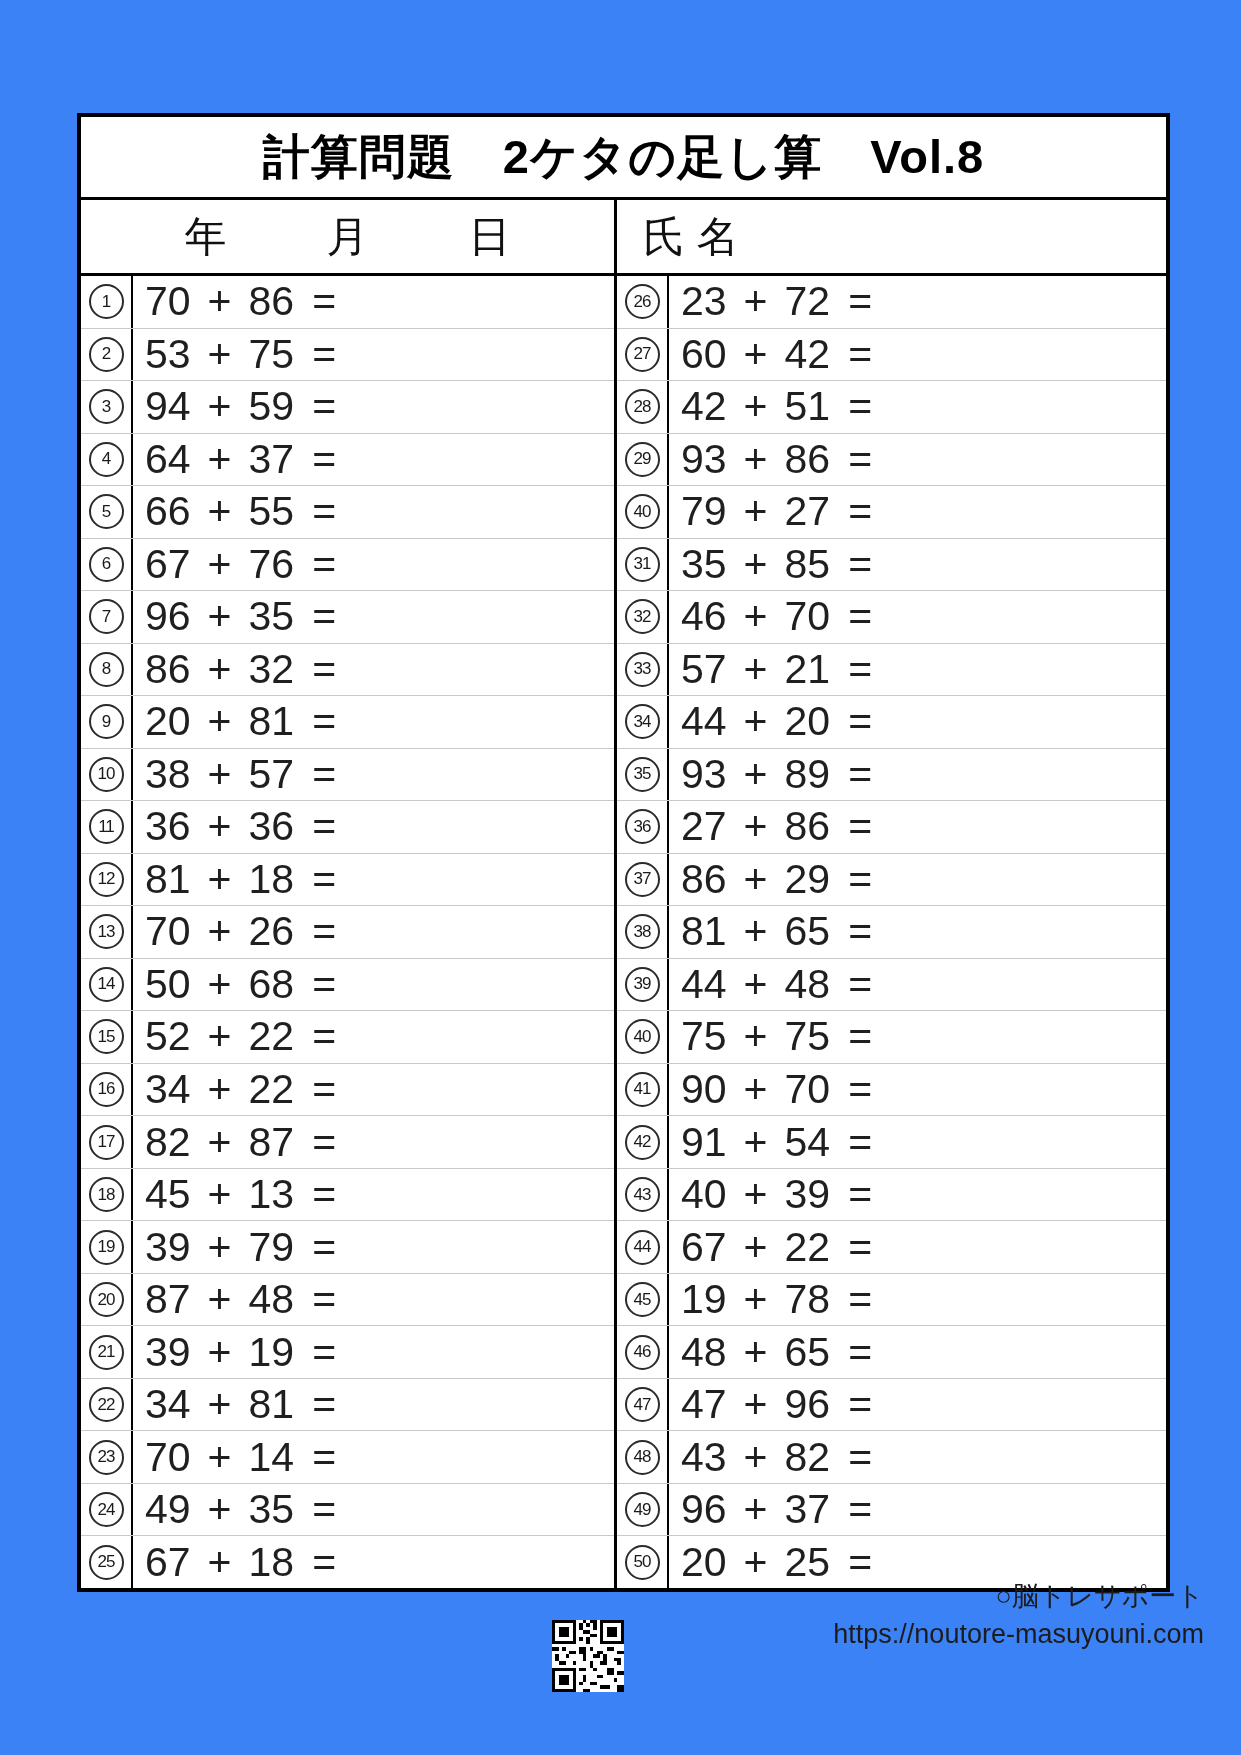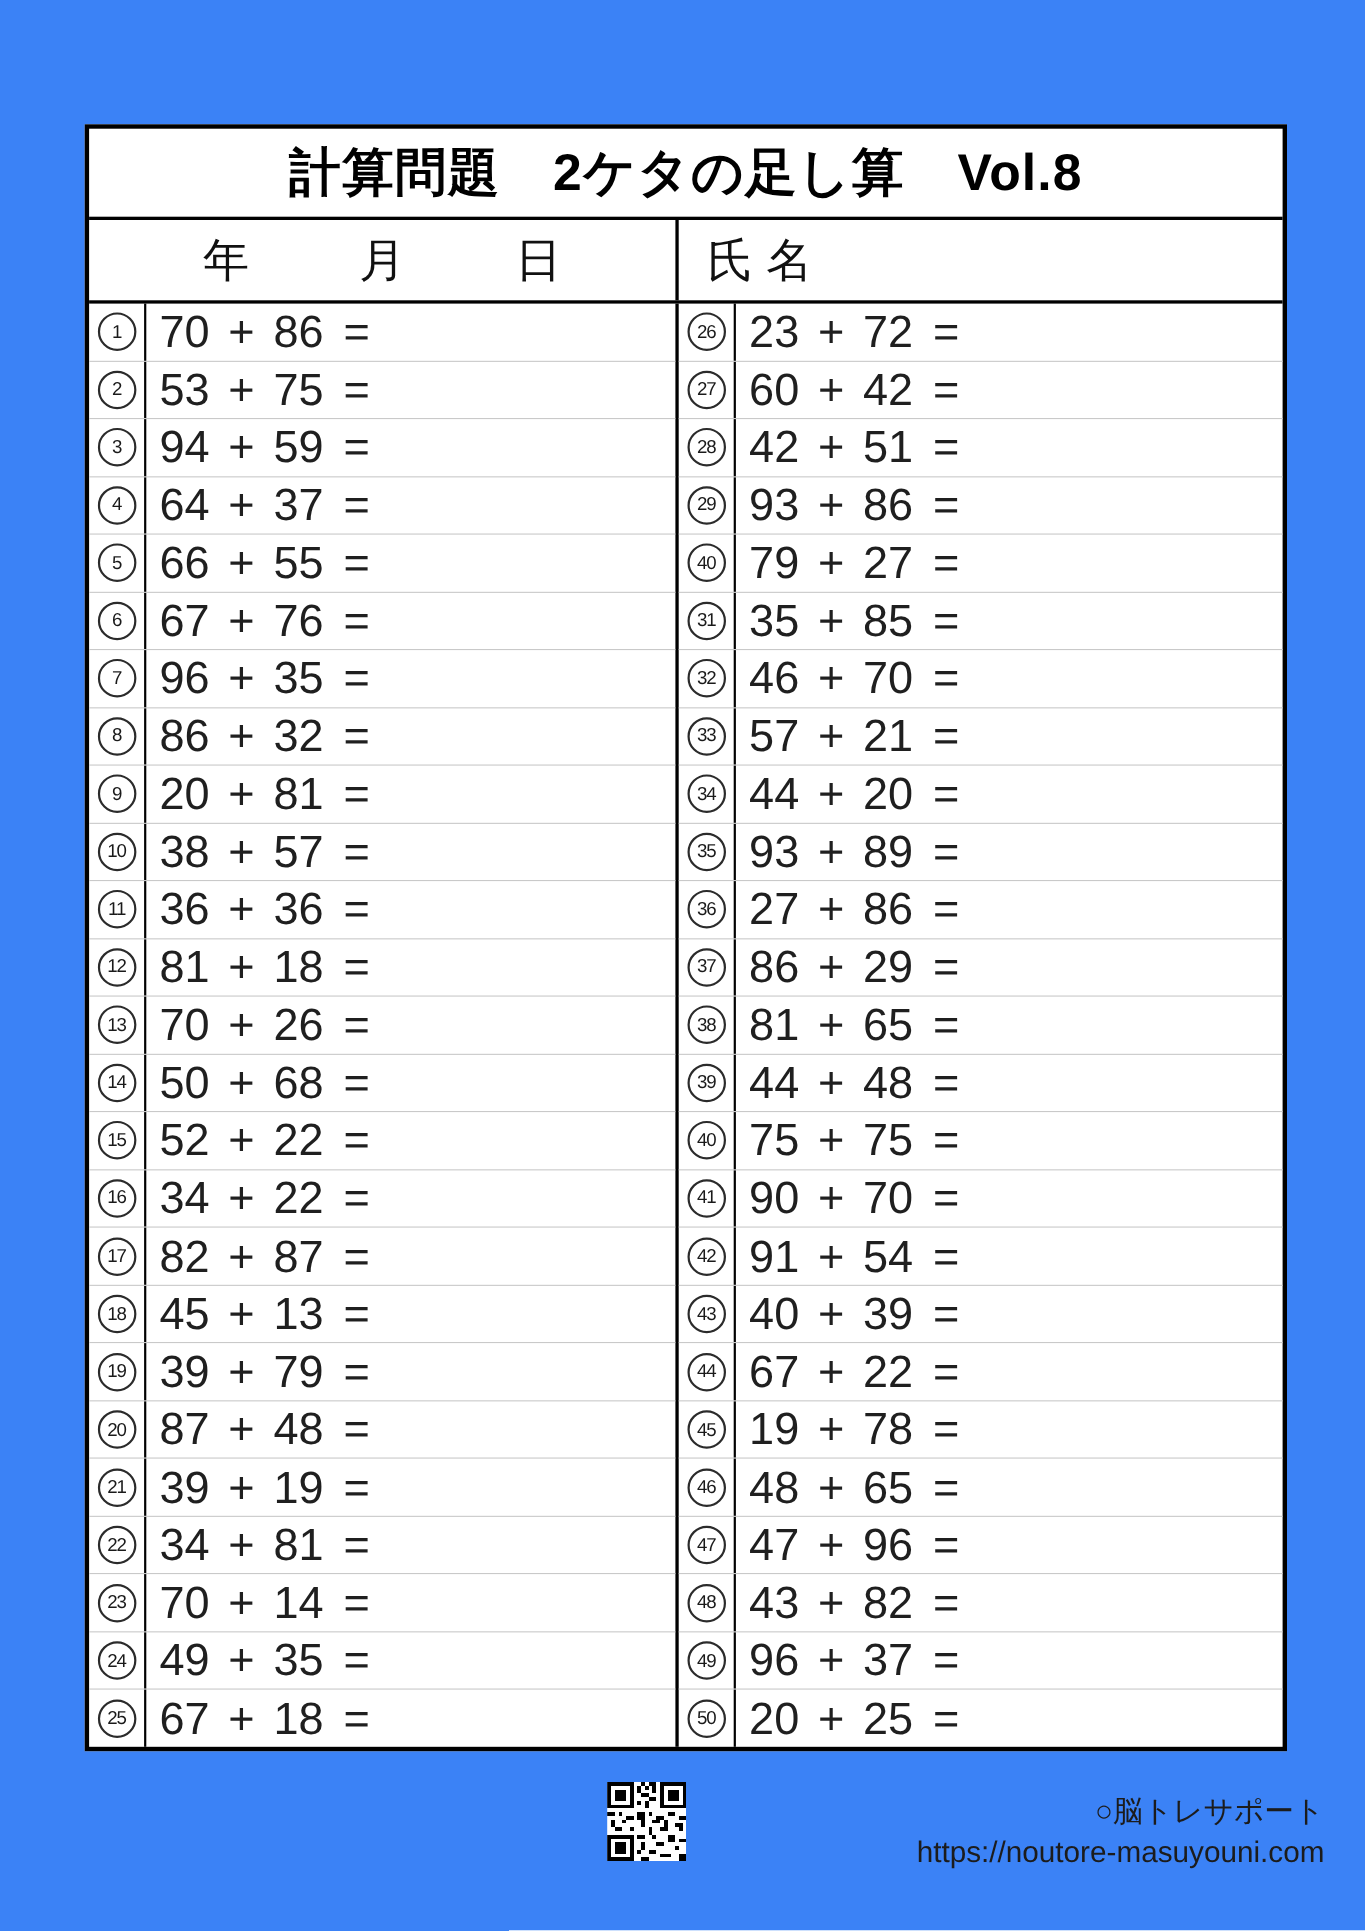--- a/index.html
+++ b/index.html
@@ -59,21 +59,21 @@
   .expr-cell{
     flex:1;display:flex;align-items:center;
     padding-left:12px;font-size:41px;color:#1f1f1f;
   }
   .plus{margin:0 17px;}
   .eq{margin-left:18px;}
   .answer-space{flex:1;}
 
   
   .qr{position:absolute;left:552px;top:1620px;width:72px;height:72px;}
-  .footer-text{position:absolute;right:37px;top:1630px;text-align:right;line-height:1.25;}
+  .footer-text{position:absolute;right:37px;top:1580px;text-align:right;line-height:1.25;}
   .site-name{font-size:27px;color:#1c1c1c;}
   .site-url{font-size:27px;color:#1c1c1c;margin-top:4px;}
 </style>
 </head>
 <body>
 
 <div class="sheet">
 
   <div class="worksheet-table">
 

